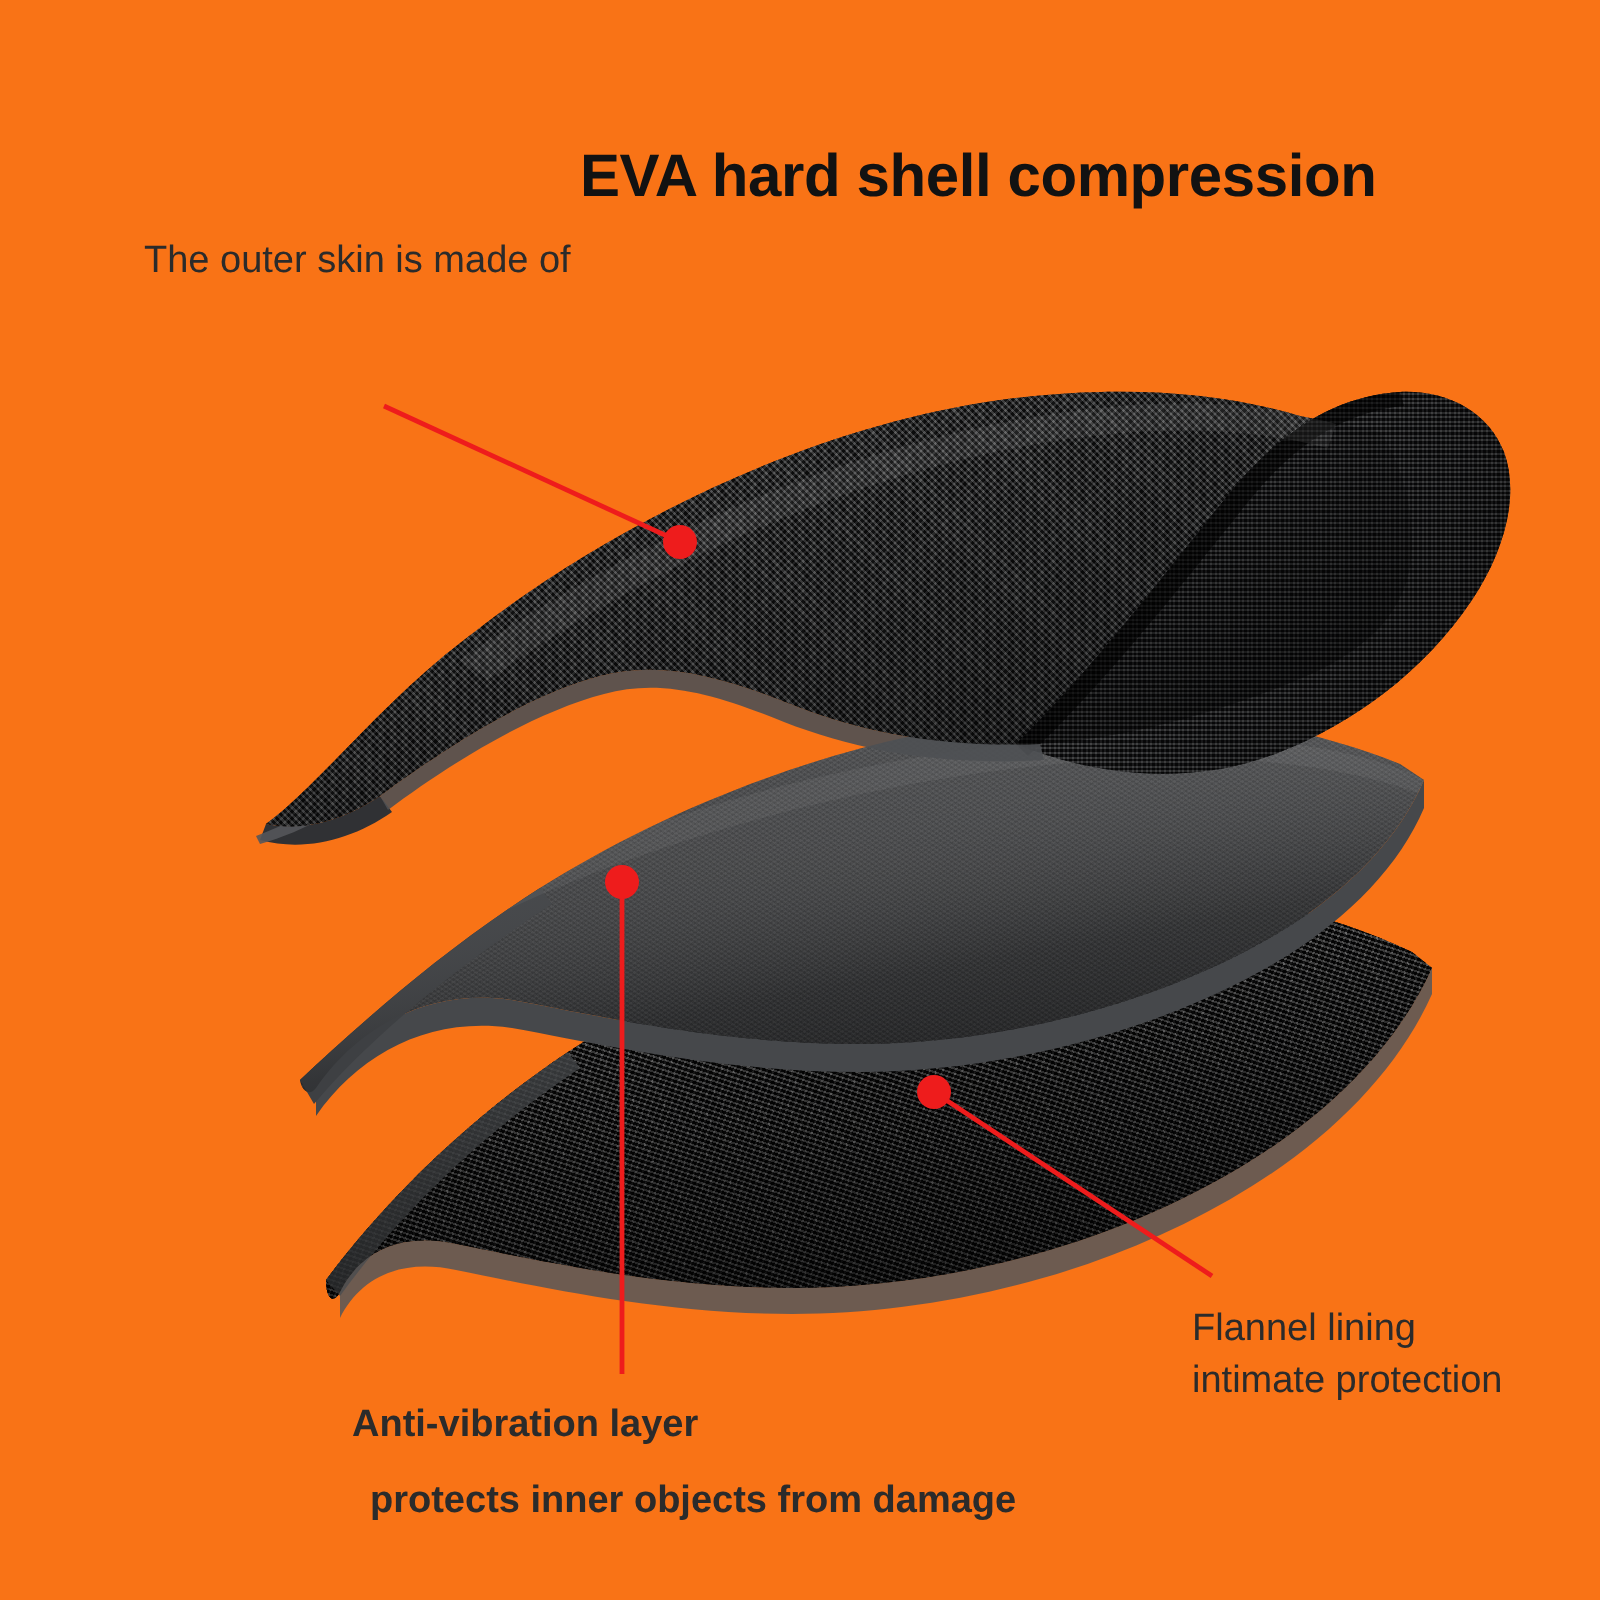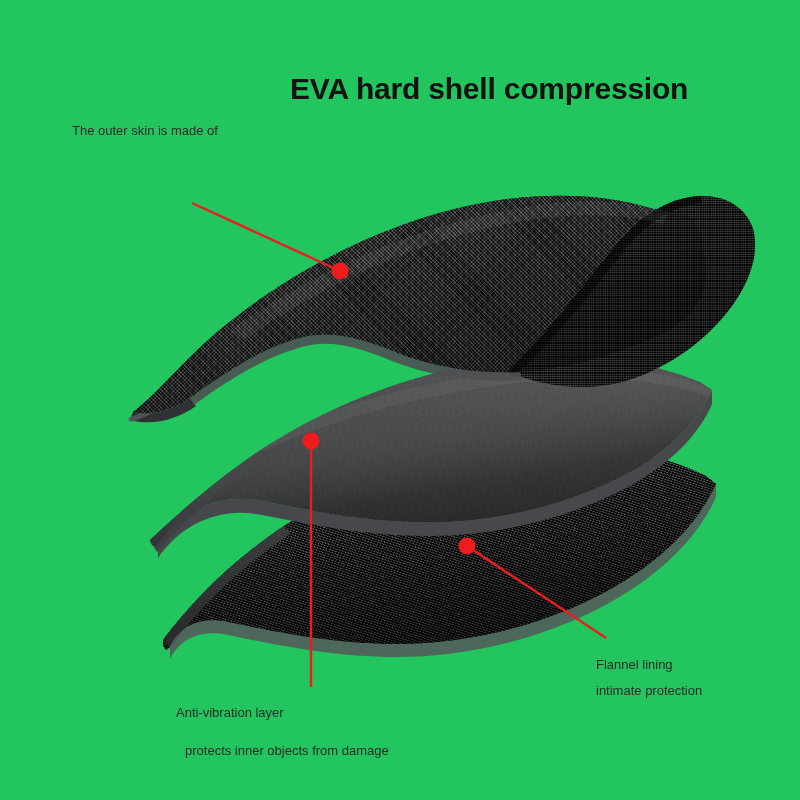--- a/index.html
+++ b/index.html
@@ -1,35 +1,35 @@
 <!DOCTYPE html>
 <html><head>
 <meta charset="utf-8">
 <style>
   html,body{margin:0;padding:0;background:#ffffff;}
   body{
     width:800px;height:800px;position:relative;overflow:hidden;
     font-family:"Liberation Sans","DejaVu Sans",sans-serif;
     color:#1a1a1a;
   }
-  #stage{position:absolute;inset:0;width:800px;height:800px;background:#22c55e;}
+  #stage{position:absolute;inset:0;width:800px;height:800px;background:#f97316;}
 
   
   .title{
     position:absolute;left:290px;top:72px;width:470px;
     font-size:30px;font-weight:bold;letter-spacing:-0.2px;
     color:#121212;white-space:nowrap;
   }
 
   
-  .annot{position:absolute;font-size:13px;line-height:26px;color:#2b2b2b;}
+  .annot{position:absolute;font-size:19px;line-height:26px;color:#2b2b2b;}
   .annot div{white-space:nowrap;}
   #annot-outer{left:72px;top:118px;}
   #annot-flannel{left:560px;top:652px;margin-left:36px;}
-  #annot-anti{left:176px;top:700px;}
+  #annot-anti{left:176px;top:700px;font-weight:bold;}
   #annot-anti .indent{padding-left:9px;margin-top:12px;}
 
   
   .callouts{position:absolute;left:0;top:0;width:800px;height:800px;}
 
   
   .art{position:absolute;left:0;top:0;width:800px;height:800px;}
 
   
   .tex-weave{

